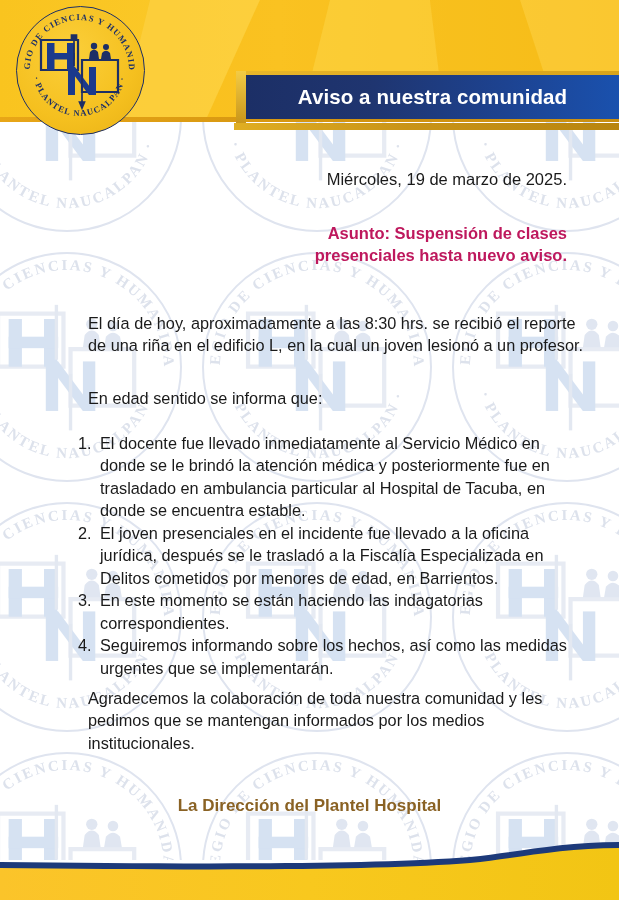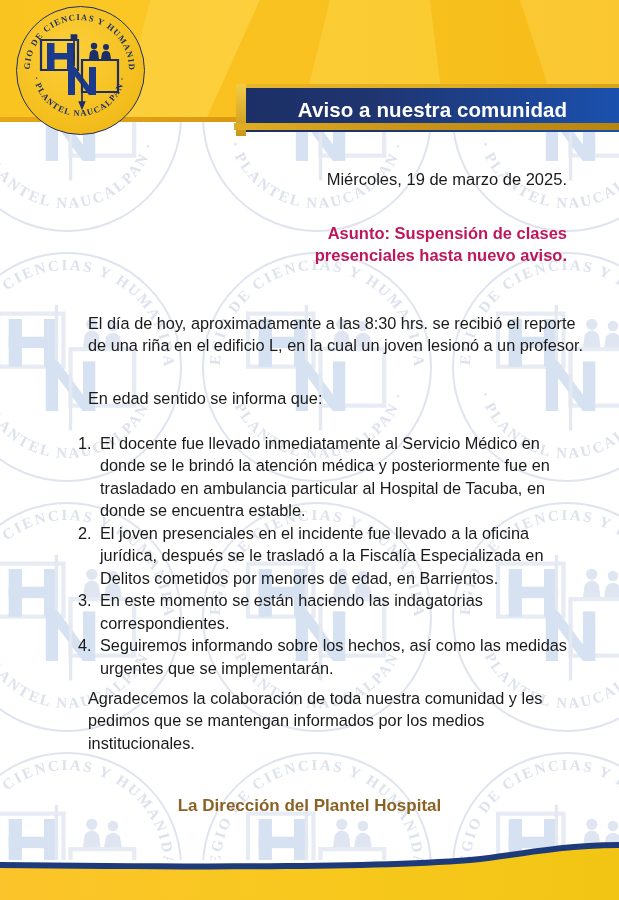--- a/index.html
+++ b/index.html
@@ -110,21 +110,20 @@
     left: 22px; top: 24px;
     width: 84px; height: 82px;
   }
 
   
   .banner-wrap {
     position: absolute;
     left: 236px; top: 71px;
     width: 383px; height: 52px;
     z-index: 5;
-    margin-top: 13px;
   }
   .banner-goldtop {
     position: absolute;
     left: 0; top: 0;
     width: 383px; height: 4px;
     background: linear-gradient(to right, #e8b62a, #d9a41a);
   }
   .banner-goldleft {
     position: absolute;
     left: 0; top: 0;

